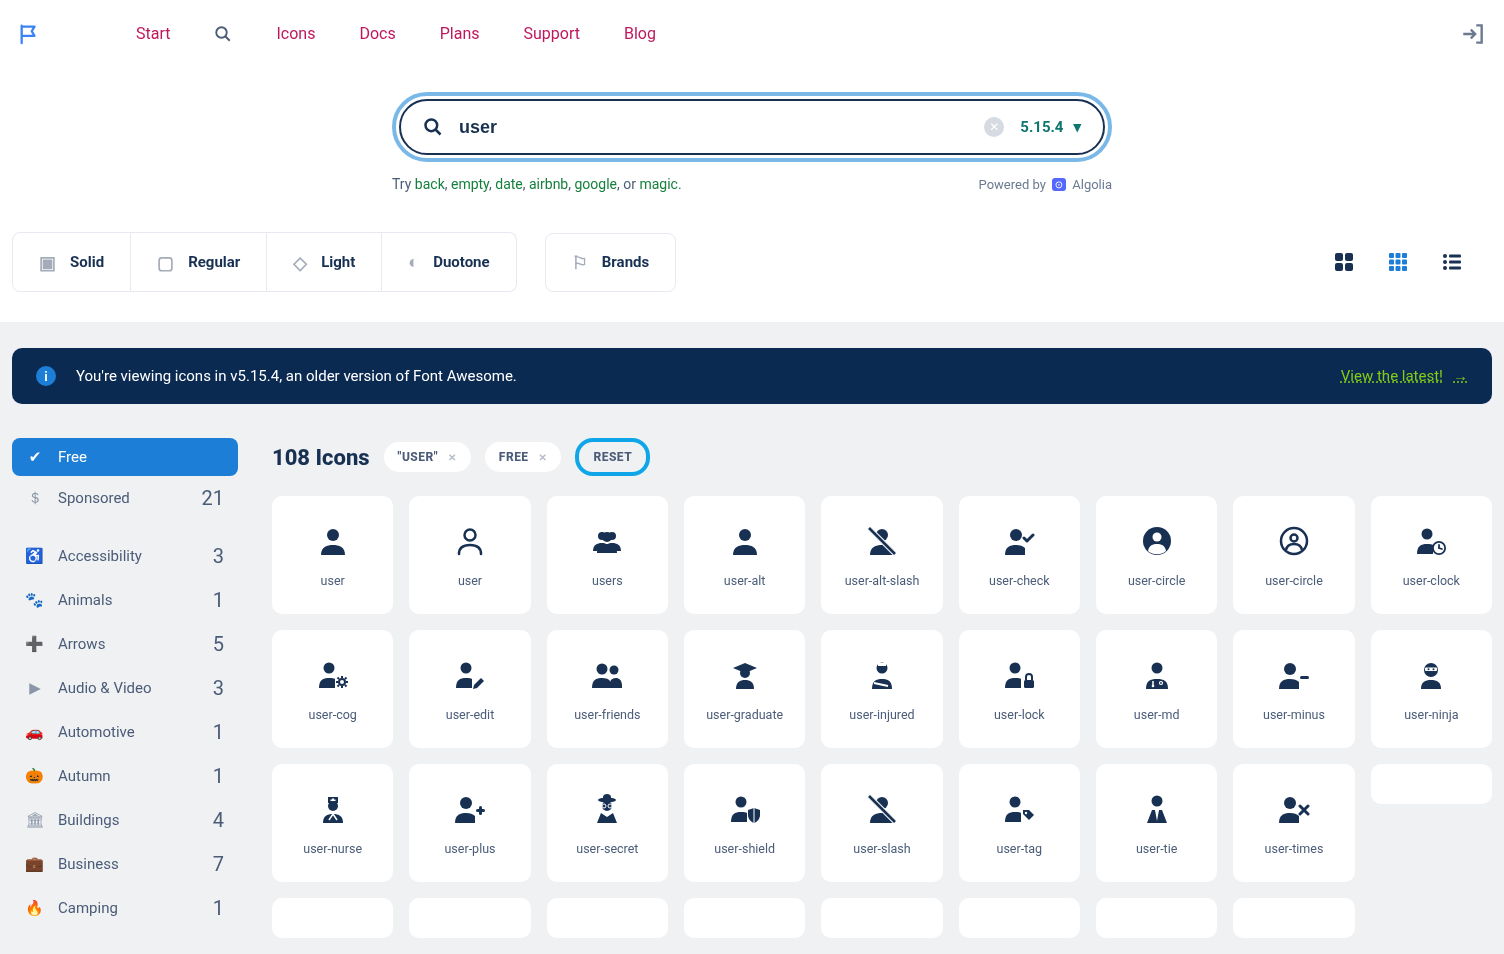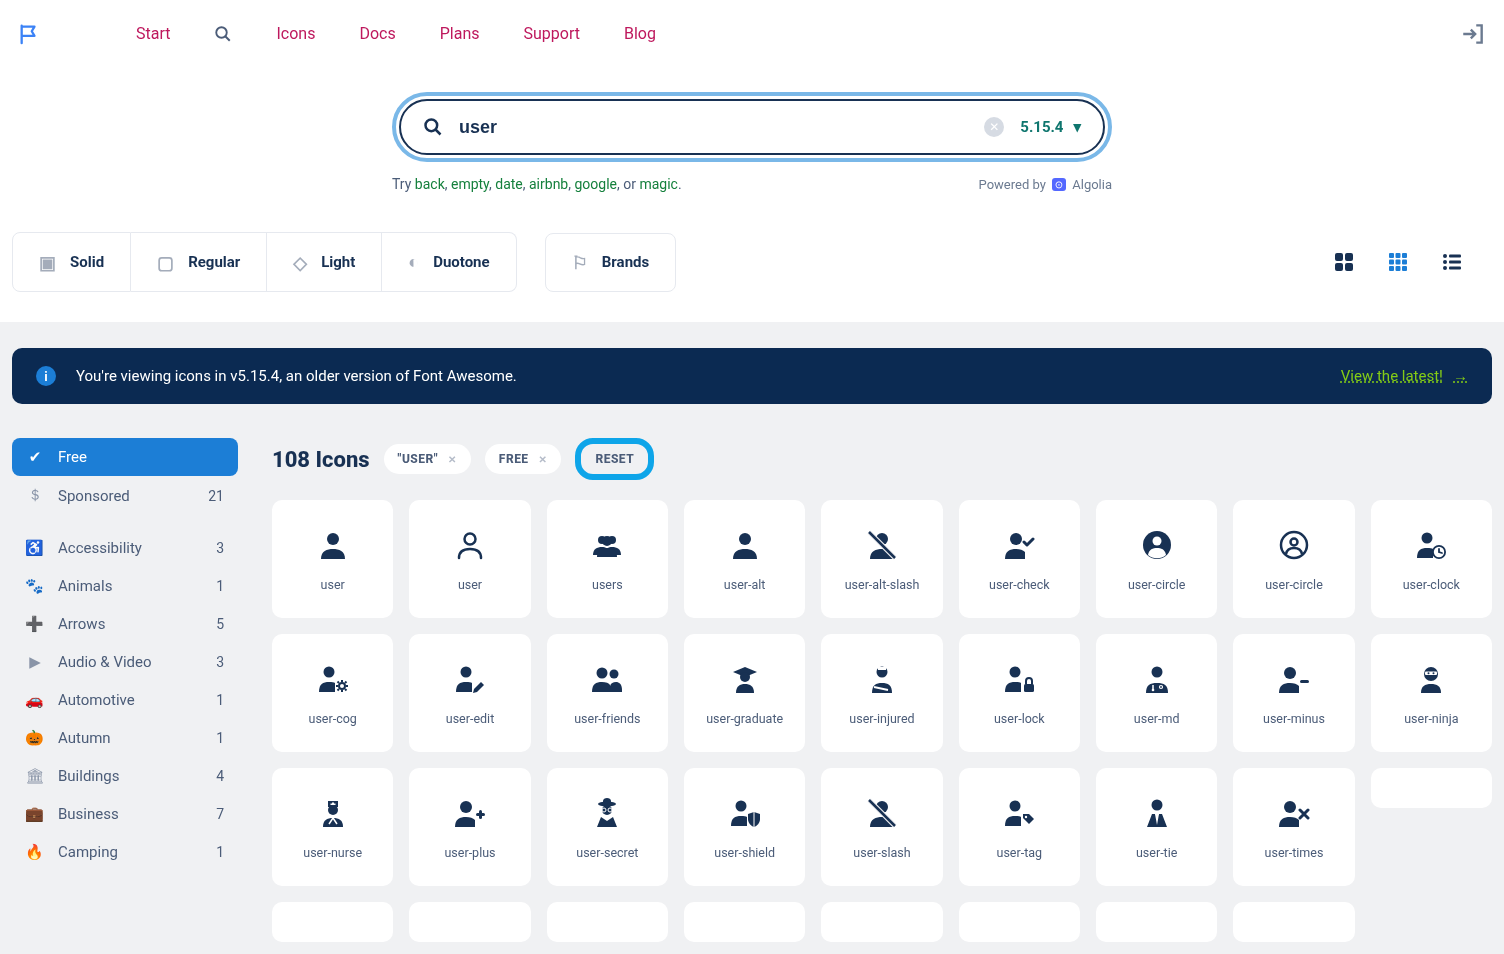--- a/index.html
+++ b/index.html
@@ -43,32 +43,32 @@
   
   .content-area { background:#f0f1f3; padding: 26px 12px 40px 12px; min-height: 700px;}
   .banner { background:#0b2a52; border-radius: 10px; padding: 18px 24px; display:flex; align-items:center; gap:20px; color:#fff; font-size:15px; }
   .banner .info { width:20px; height:20px; border-radius:50%; background:#1c7ed6; color:#fff; display:flex;align-items:center;justify-content:center; font-weight:700; font-size:13px;}
   .banner .link { margin-left:auto; color:#84cc16; text-decoration: underline dotted; display:flex; gap:10px; align-items:center; cursor:pointer;}
 
   
   .main-flex { display:flex; gap: 34px; margin-top: 34px; }
   .sidebar { width: 226px; flex-shrink:0; }
   .side-item { display:flex; align-items:center; gap:14px; padding: 10px 14px; border-radius: 8px; color:#4b5c78; font-size:15px; cursor:pointer; }
-  .side-item .cnt { margin-left:auto; font-size:14px;}
+  .side-item .cnt { margin-left:auto; font-size:20px;}
   .side-item.active { background:#1c7ed6; color:#fff; }
   .side-item.active .icn { color:#fff;}
   .side-item .icn { width:18px; color:#8a95a8; font-size:15px; display:inline-flex; justify-content:center;}
   .side-gap { height: 14px; }
 
   .results { flex:1; }
   .results-head { display:flex; align-items:center; gap: 14px; margin-bottom: 20px; flex-wrap:wrap;}
   .results-head h2 { font-size: 22px; color:#183153; font-weight:800; }
   .pill { background:#fff; border-radius: 18px; padding: 8px 14px; display:flex; align-items:center; gap:10px; font-size:12px; font-weight:800; letter-spacing:.04em; color:#4b5c78; cursor:pointer;}
   .pill .x { color:#b5bcc9; font-size:10px;}
-  .pill.reset { background:transparent; border:6px solid #0ea5e9; color:#4b5c78; }
+  .pill.reset { background:transparent; border:4px solid #0ea5e9; color:#4b5c78; }
 
   .icon-grid { display:grid; grid-template-columns: repeat(9, 1fr); gap: 16px; }
   .icon-card { background:#fff; border-radius: 10px; height: 118px; display:flex; flex-direction:column; align-items:center; justify-content:center; gap: 14px; cursor:pointer; }
   .icon-card .glyph { font-size: 30px; color:#183153; height:36px; display:flex; align-items:center; }
   .icon-card .cap { font-size: 12.5px; color:#4b5c78; }
   .icon-card.stub { height: 40px; }
 
   svg { display:block; }
 </style>
 </head>

